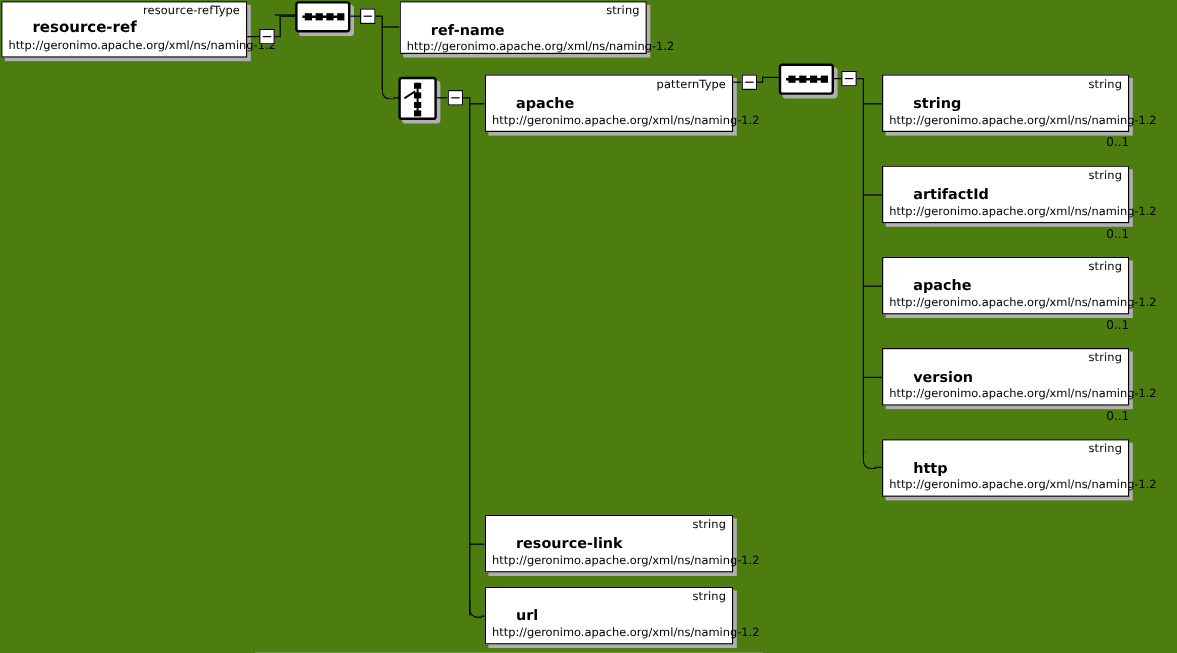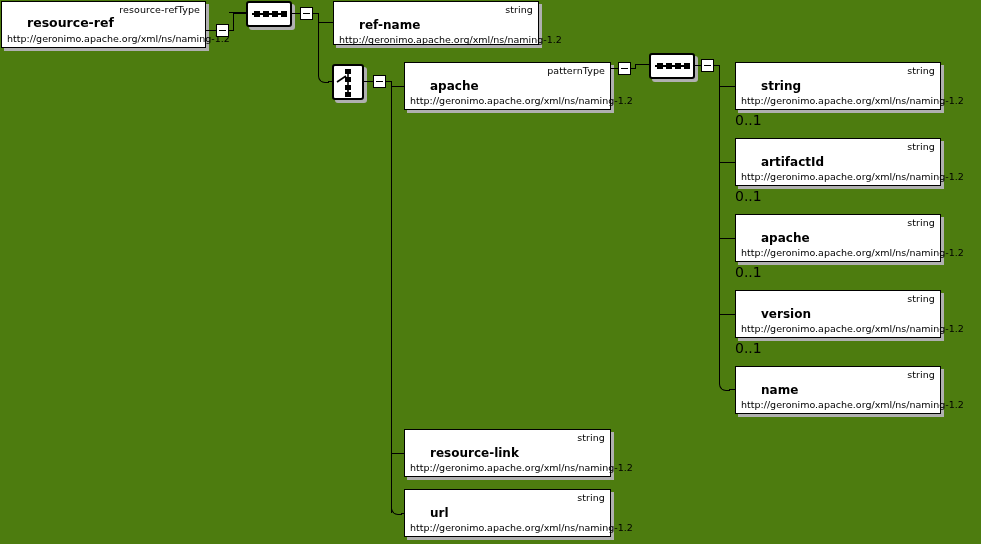--- a/index.html
+++ b/index.html
@@ -109,24 +109,24 @@
     position: absolute;
     border-left: 1px solid #000000;
     border-bottom: 1px solid #000000;
     border-bottom-left-radius: 7px;
     background: transparent;
   }
 
   
   .cardinality {
     position: absolute;
-    font-size: 14px;
+    font-size: 10px;
     line-height: 12px;
     color: #000000;
-    text-align: left;
+    text-align: right;
     white-space: nowrap;
   }
 </style>
 </head>
 <body>
 
 <div id="canvas">
 
   <div class="node root" style="left:1px; top:1px; width:205px; height:47px;">
     <div class="type-label">resource-refType</div>
@@ -253,21 +253,21 @@
 
   <div class="node" style="left:735px; top:290px; width:206px; height:48px;">
     <div class="type-label">string</div>
     <div class="node-name">version</div>
     <div class="node-ns">http://geronimo.apache.org/xml/ns/naming-1.2</div>
   </div>
   <div class="cardinality" style="left:735px; top:342px; width:206px;">0..1</div>
 
   <div class="node" style="left:735px; top:366px; width:206px; height:48px;">
     <div class="type-label">string</div>
-    <div class="node-name">name</div>
+    <div class="node-name">http</div>
     <div class="node-ns">http://geronimo.apache.org/xml/ns/naming-1.2</div>
   </div>
 
   <div class="node" style="left:404px; top:429px; width:207px; height:48px;">
     <div class="type-label">string</div>
     <div class="node-name">resource-link</div>
     <div class="node-ns">http://geronimo.apache.org/xml/ns/naming-1.2</div>
   </div>
 
   <div class="node" style="left:404px; top:489px; width:207px; height:48px;">

